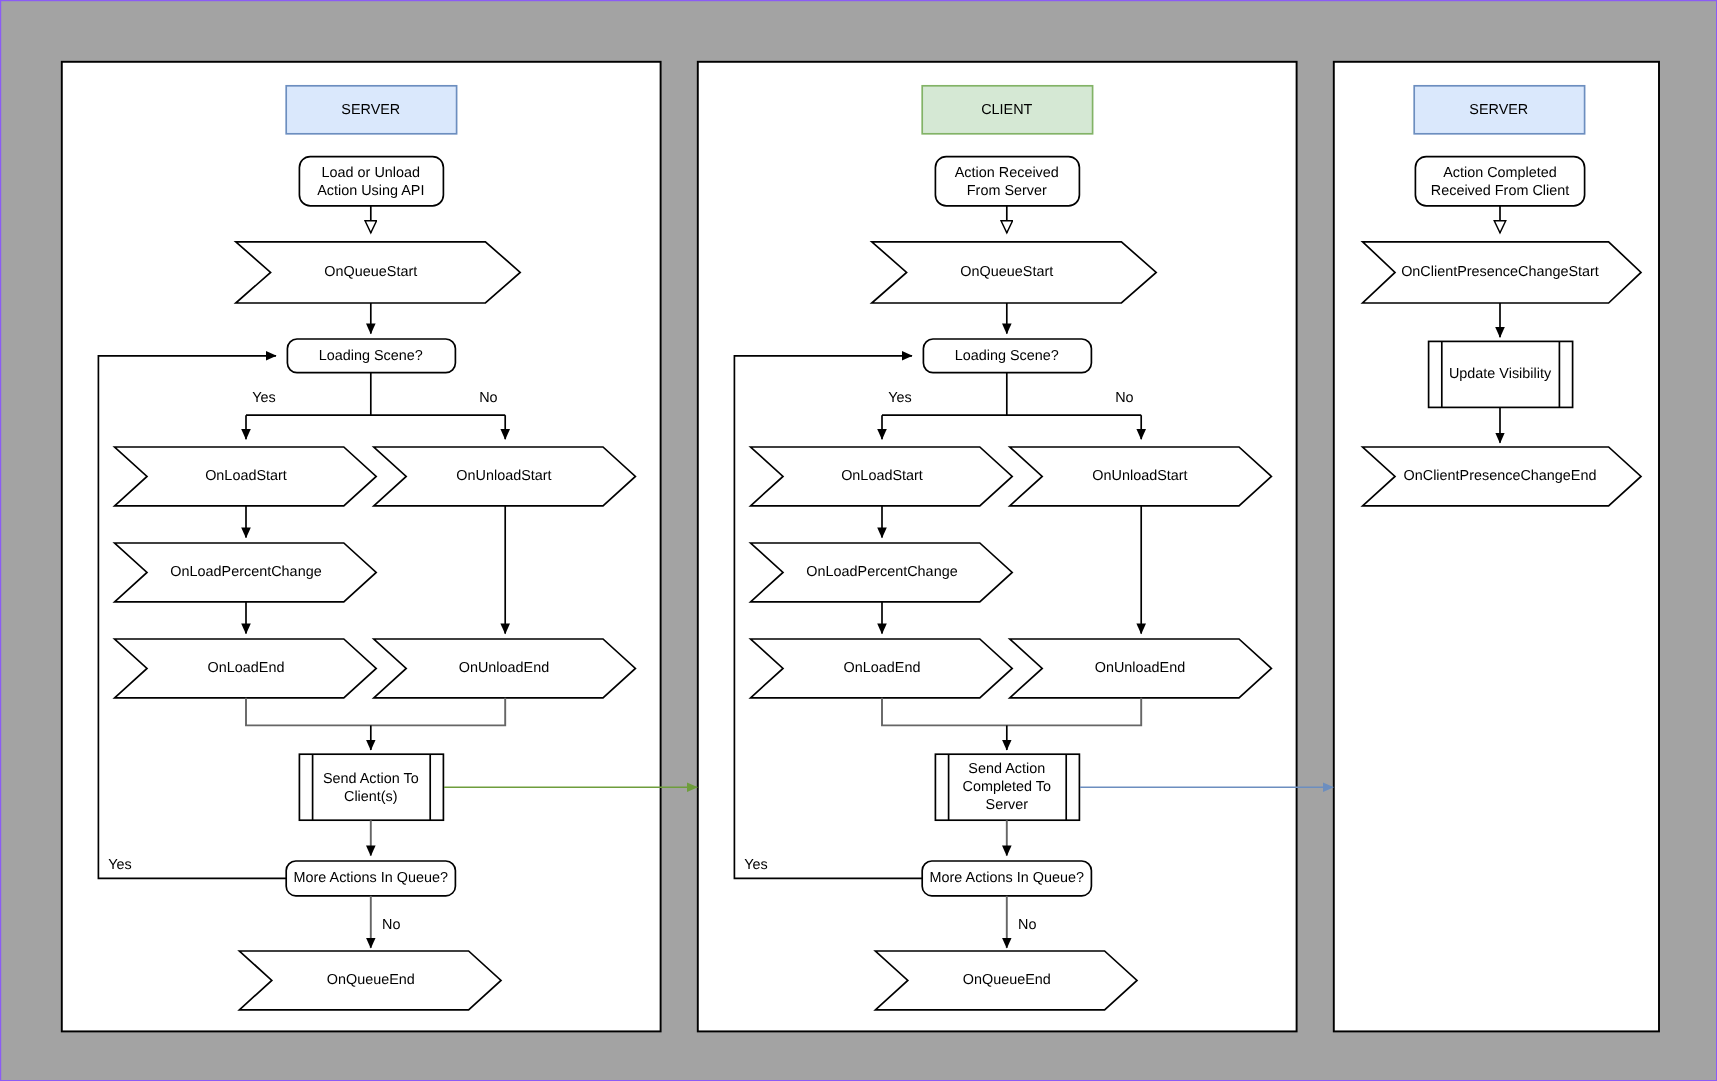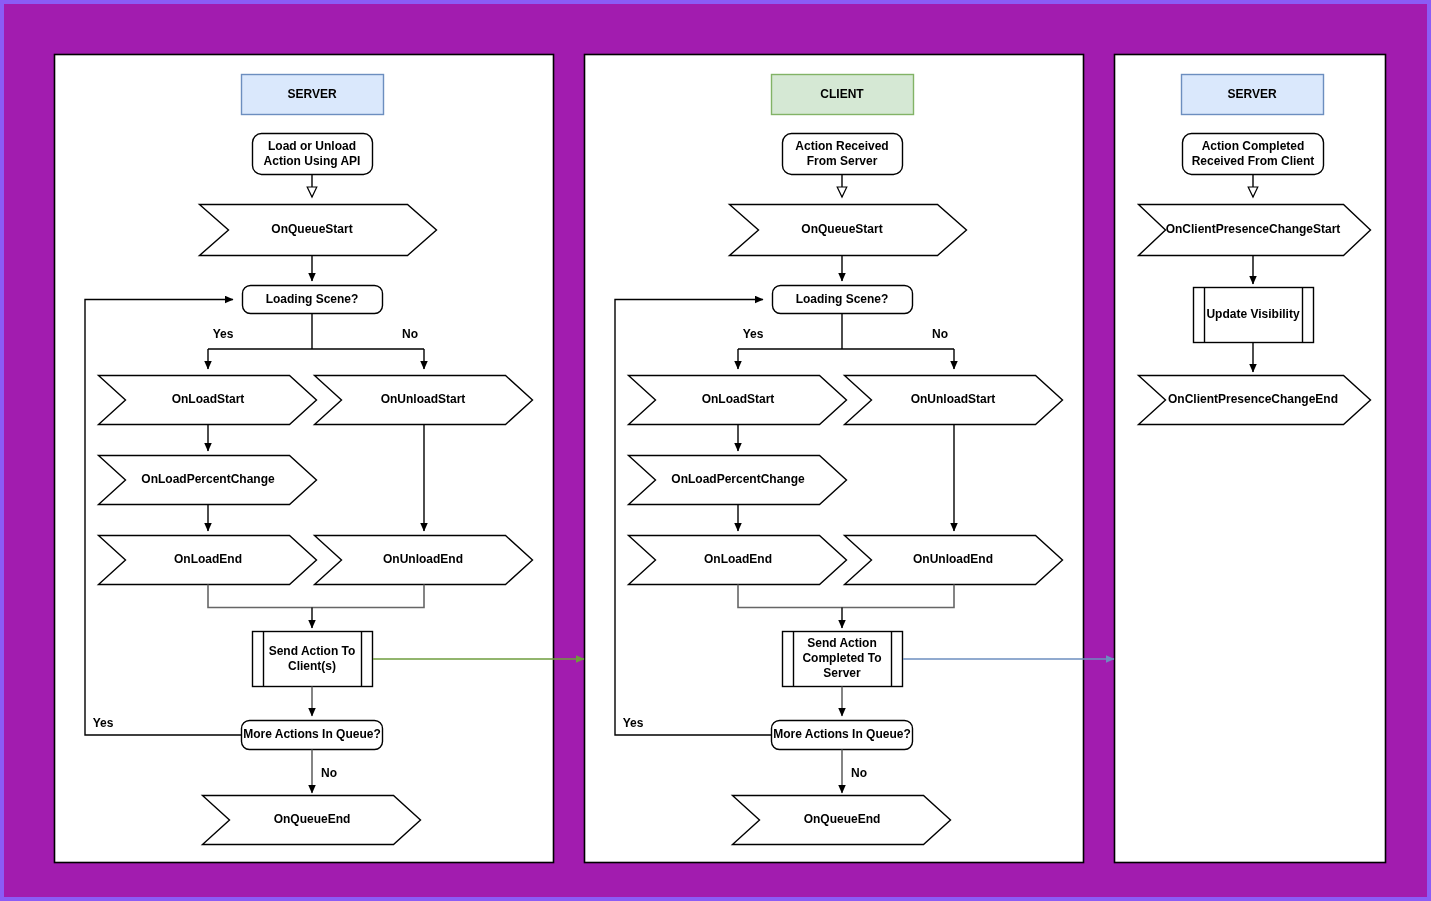--- a/index.html
+++ b/index.html
@@ -7,25 +7,24 @@
     padding: 0;
     background: #ffffff;
   }
   body {
     font-family: "Liberation Sans", sans-serif;
   }
   #page {
     position: relative;
     width: 1431px;
     height: 901px;
-    background: #a21caf;
+    background: #a3a3a3;
     box-sizing: border-box;
-    border: 4px solid #8b5cf6;
+    border: 1px solid #8b5cf6;
     overflow: hidden;
-    font-weight: bold;
   }
   #diagram-svg {
     position: absolute;
     left: 0;
     top: 0;
     width: 1431px;
     height: 901px;
   }
   .shape-text {
     font-family: "Liberation Sans", sans-serif;

